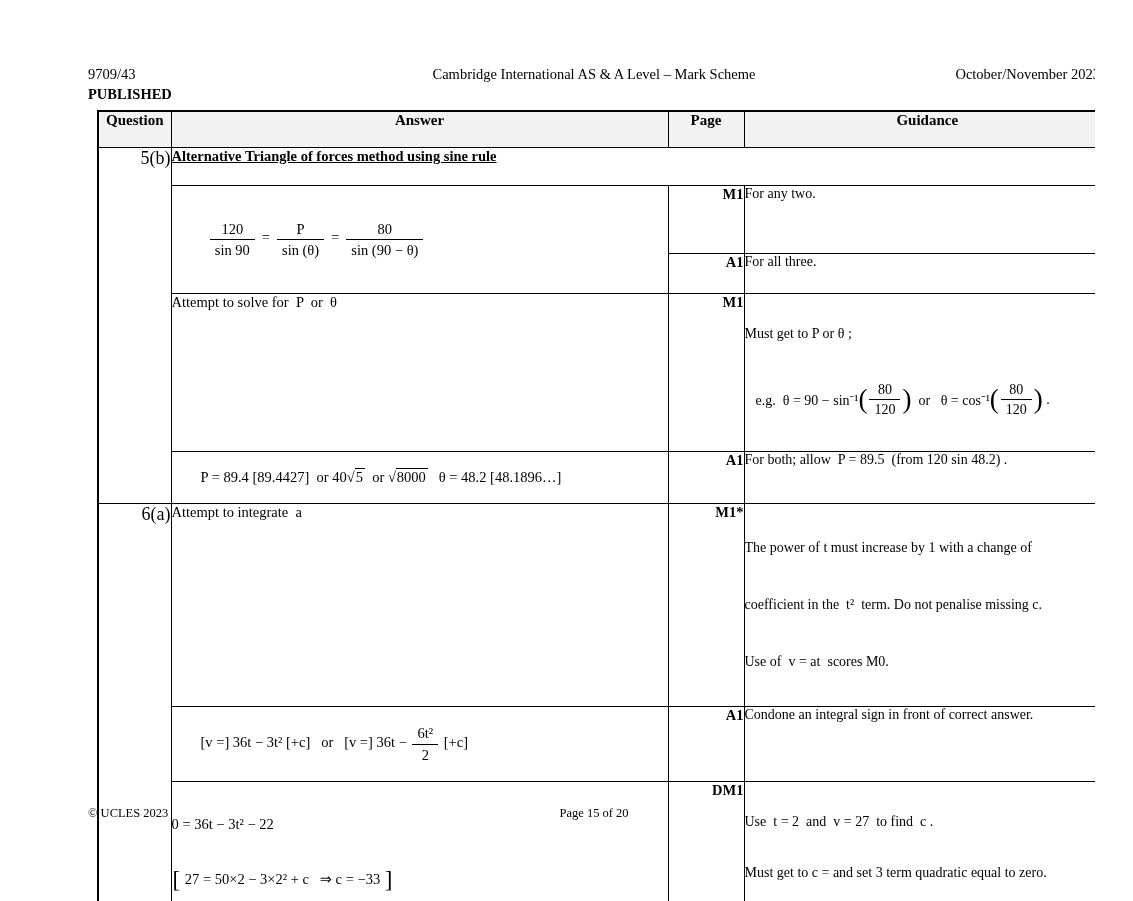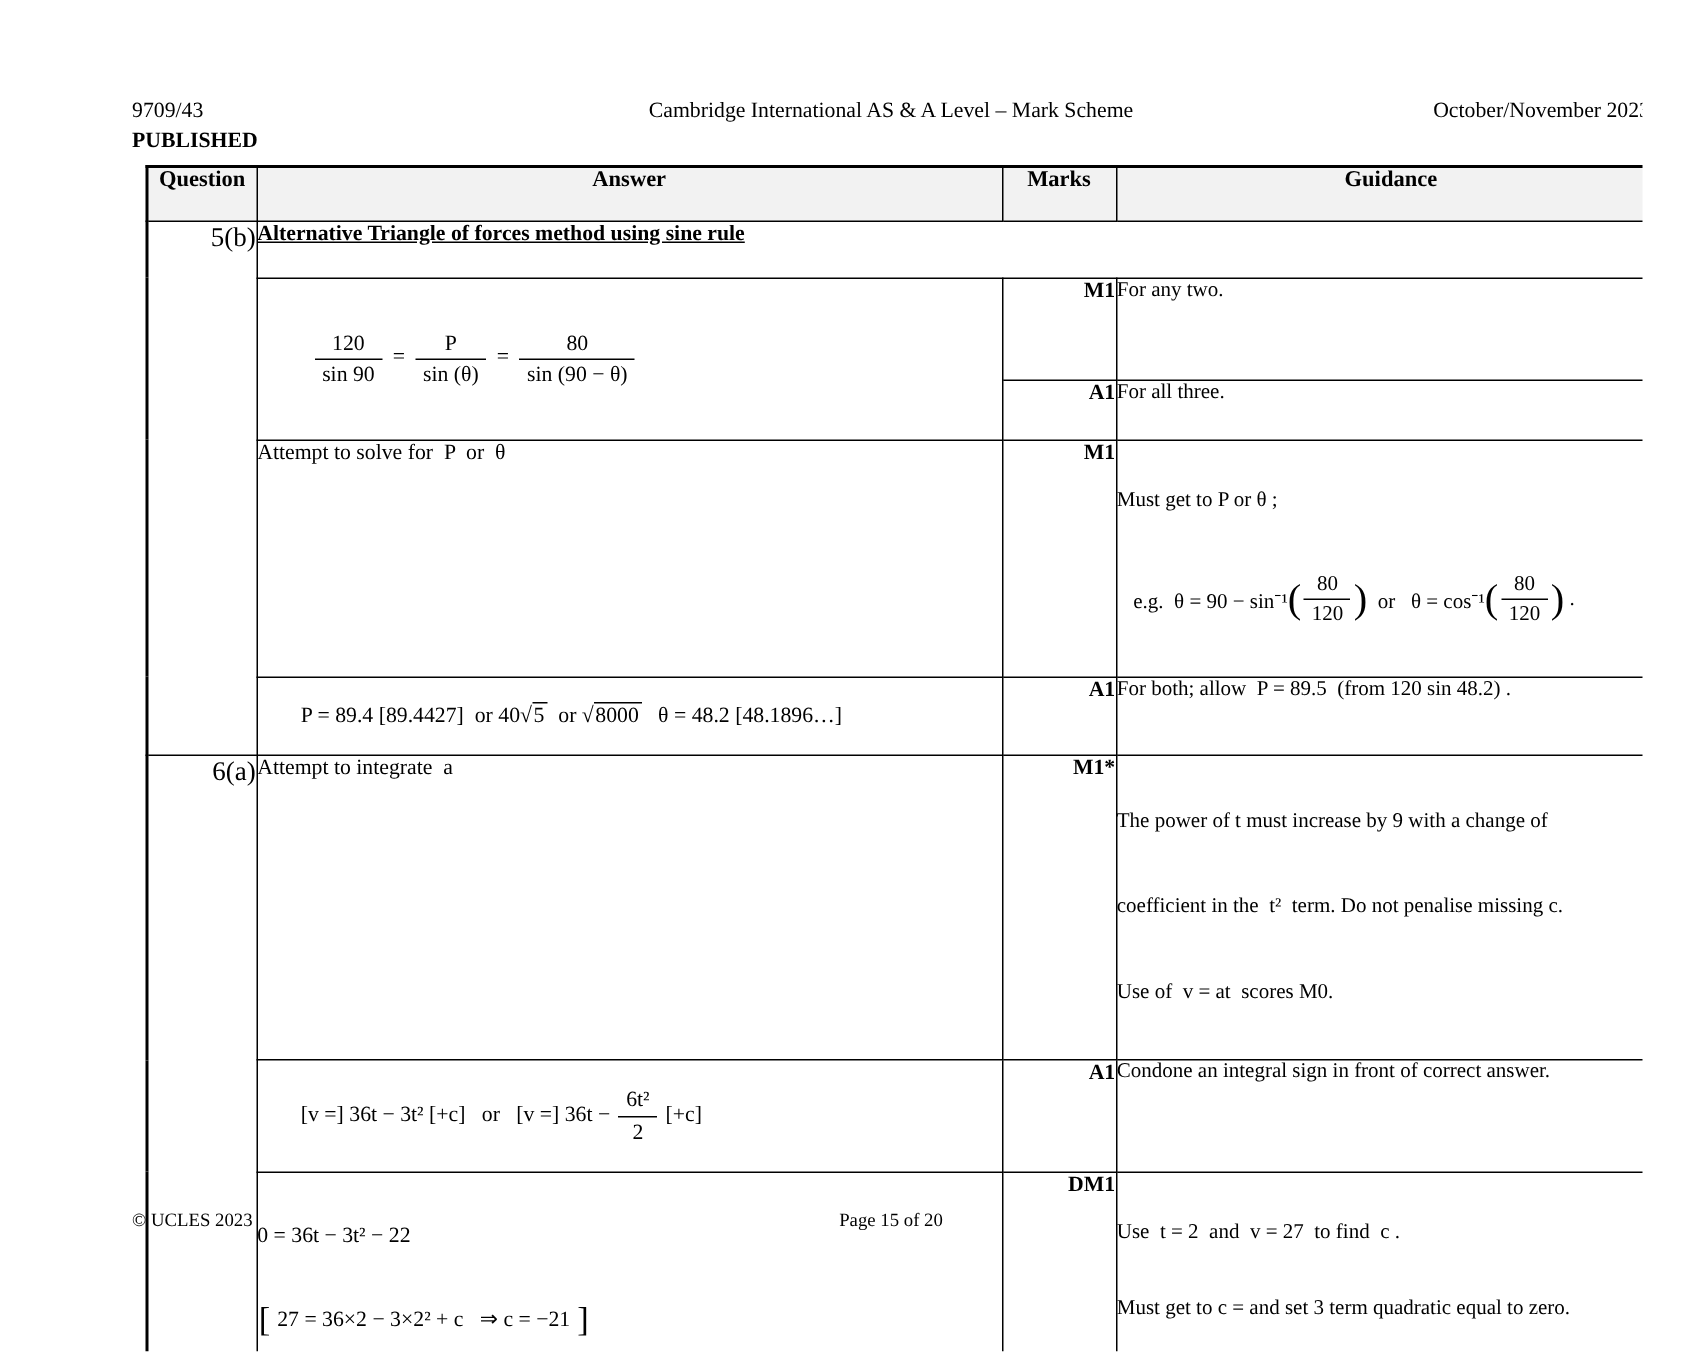--- a/index.html
+++ b/index.html
@@ -86,21 +86,21 @@
         <col class="c-q">
         <col class="c-a">
         <col class="c-m">
         <col class="c-g">
       </colgroup>
 
     <tbody>
         <tr>
       <th class="hcell">Question</th>
       <th class="hcell">Answer</th>
-      <th class="hcell">Marks</th>
+      <th class="hcell">Page</th>
       <th class="hcell">Guidance</th>
     </tr>
 
     <tr style="height:38px;">
       <td class="qcell" rowspan="5">5(b)</td>
       <td class="boldrow" colspan="3">Alternative Triangle of forces method using sine rule</td>
     </tr>
 
     <tr style="height:66px;">
       <td class="acell" rowspan="2">
@@ -134,38 +134,38 @@
       </td>
       <td class="mcell">A1</td>
       <td class="gcell">For both; allow  P = 89.5  (from 120 sin 48.2) .</td>
     </tr>
 
     <tr style="height:90px;">
       <td class="qcell" rowspan="5">6(a)</td>
       <td class="acell">Attempt to integrate  a</td>
       <td class="mcell">M1*</td>
       <td class="gcell g-int">
-        <span class="gline">The power of t must increase by 9 with a change of</span>
+        <span class="gline">The power of t must increase by 1 with a change of</span>
         <span class="gline">coefficient in the  t²  term. Do not penalise missing c.</span>
         <span class="gline">Use of  v = at  scores M0.</span>
       </td>
     </tr>
 
     <tr style="height:59px;">
       <td class="acell">
         <span class="mathline"><span>[v =] 36t − 3t² [+c]   or   [v =] 36t − </span><span class="frac"><span class="num">6t²</span><span class="den">2</span></span><span> [+c]</span></span>
       </td>
       <td class="mcell">A1</td>
       <td class="gcell">Condone an integral sign in front of correct answer.</td>
     </tr>
 
     <tr style="height:82px;">
       <td class="acell">
         <span class="gline">0 = 36t − 3t² − 22</span>
-        <span class="gline row-c-line2"><span class="bigb">[</span><span> 27 = 36×2 − 3×2² + c   ⇒ c = −21 </span><span class="bigb">]</span></span>
+        <span class="gline row-c-line2"><span class="bigb">[</span><span> 27 = 50×2 − 3×2² + c   ⇒ c = −33 </span><span class="bigb">]</span></span>
       </td>
       <td class="mcell">DM1</td>
       <td class="gcell">
         <span class="gline">Use  t = 2  and  v = 27  to find  c .</span>
         <span class="gline">Must get to c = and set 3 term quadratic equal to zero.</span>
       </td>
     </tr>
 
   </tbody>
     </table>

